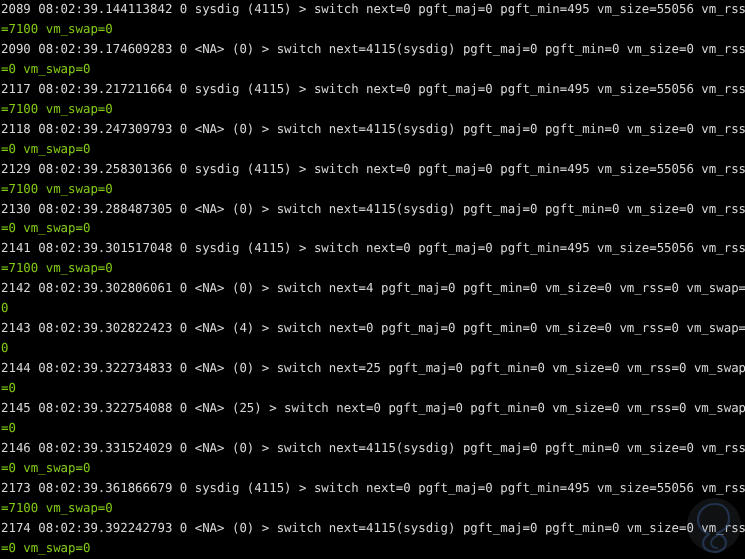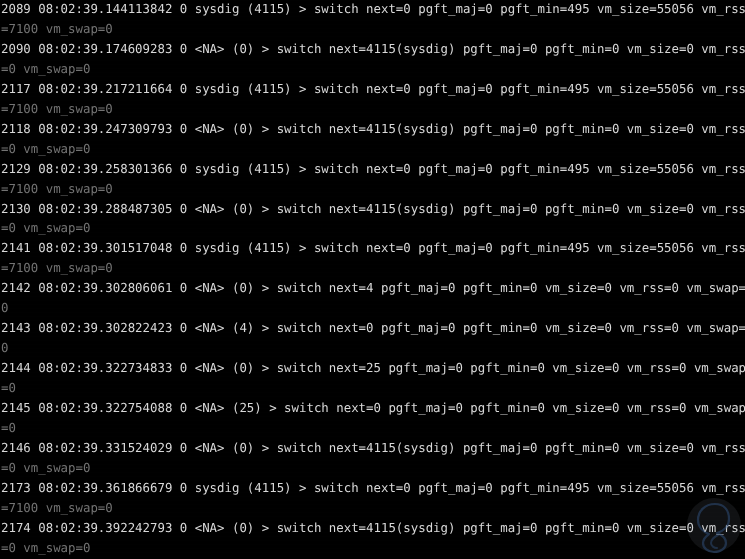--- a/index.html
+++ b/index.html
@@ -41,21 +41,21 @@
     line-height: 19.96px;
     white-space: pre;
     color: #d9d9d9;
     margin: 0;
     padding: 0 0 0 1px;
     font-variant-ligatures: none;
   }
 
   
   .term-line.cont {
-    color: #737373;
+    color: #84cc16;
   }
 
   #watermark {
     position: absolute;
     right: 2px;
     bottom: 1px;
     width: 58px;
     height: 62px;
     pointer-events: none;
     opacity: 0.55;

